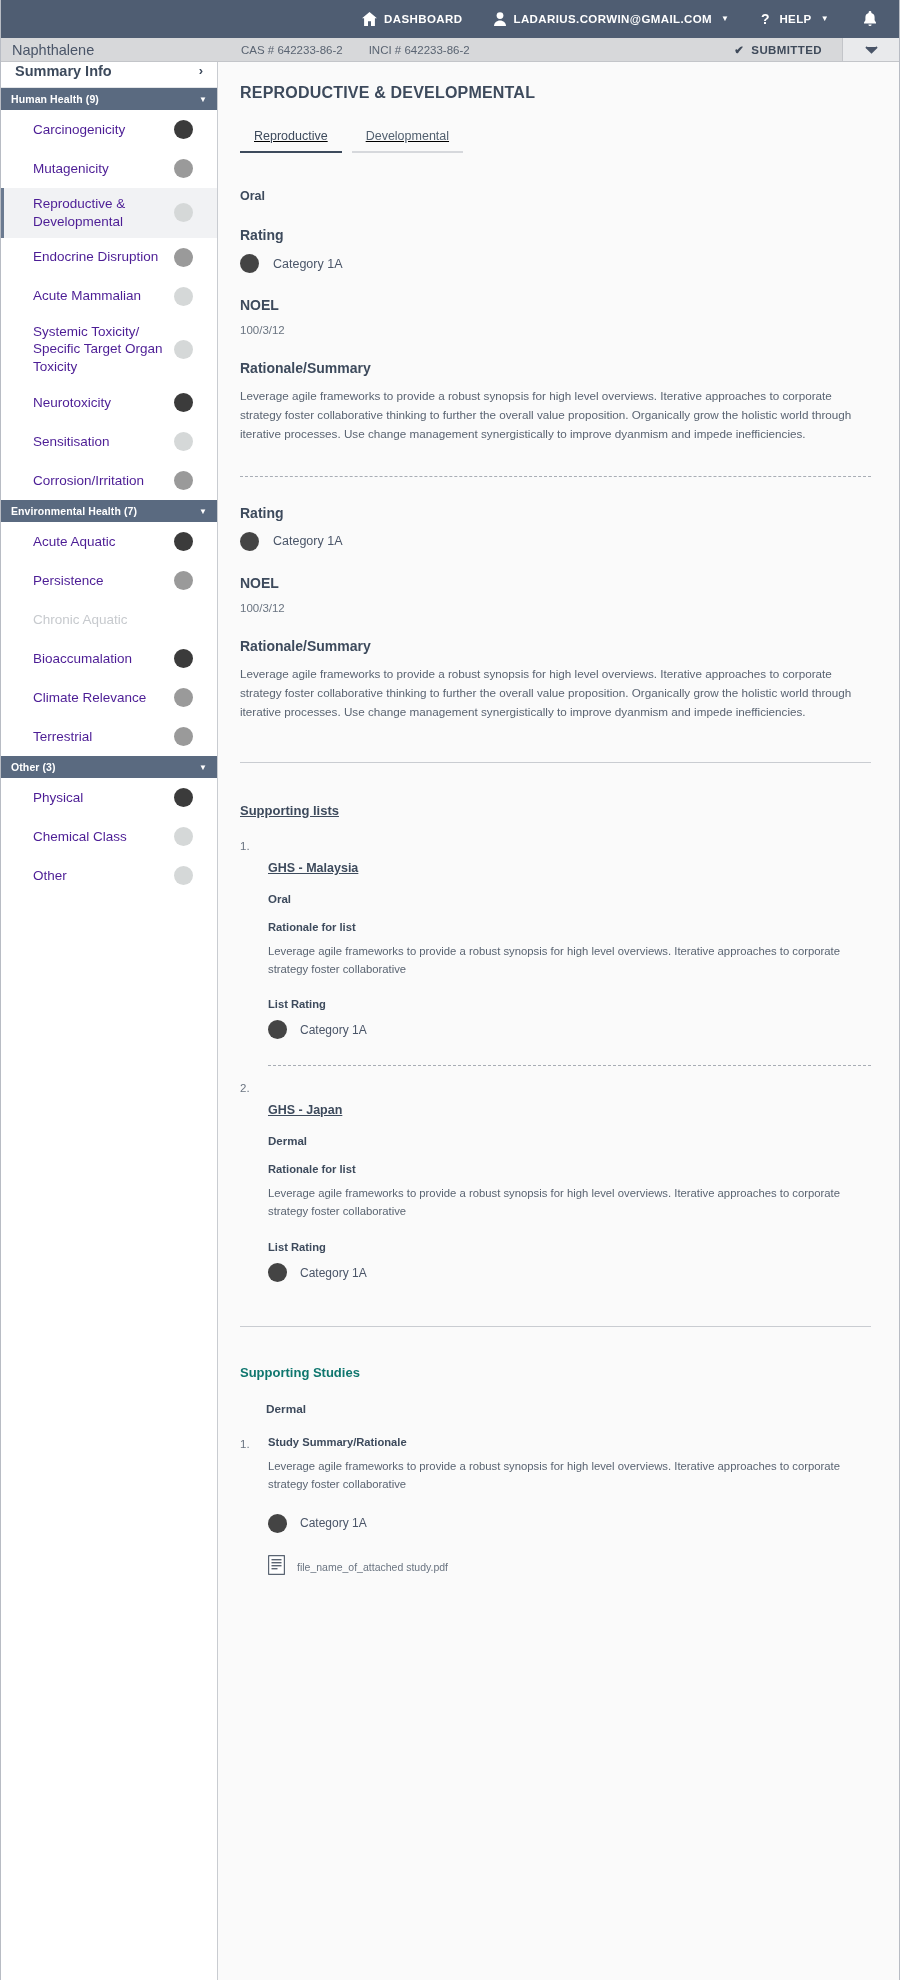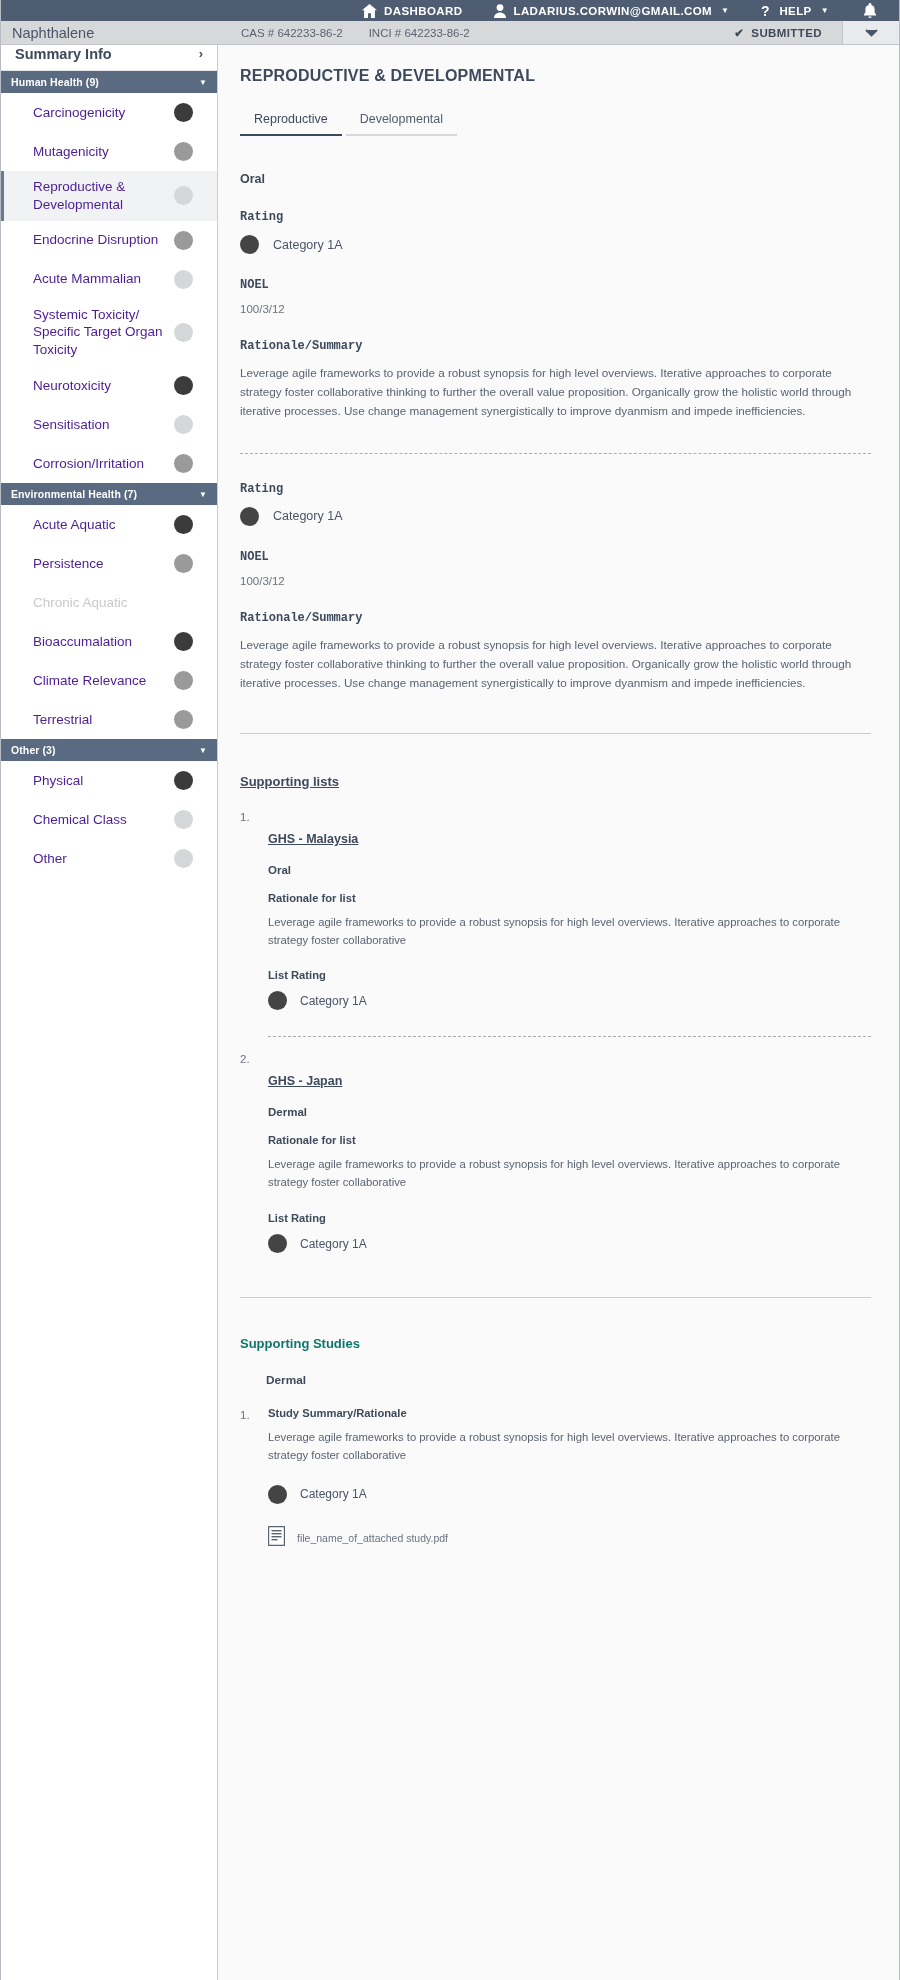--- a/index.html
+++ b/index.html
@@ -16,21 +16,21 @@
     background: #ffffff;
     display: flex;
     flex-direction: column;
     border: 1px solid #b8bcc4;
     border-top: none;
     border-bottom: none;
   }
 
   
   .topnav {
-    height: 21px;
+    height: 38px;
     background: #4f5d72;
     display: flex;
     align-items: center;
     justify-content: flex-end;
     padding-right: 0;
     flex: 0 0 auto;
   }
   .nav-item {
     display: flex;
     align-items: center;
@@ -172,46 +172,46 @@
   }
   .page-title {
     color: #3d4a5c;
     font-size: 16px;
     font-weight: bold;
     letter-spacing: 0.2px;
     margin-bottom: 23px;
   }
   .tabs {
     display: flex;
-    gap: 4px;
+    gap: 10px;
     margin-bottom: 36px;
+    text-decoration: underline;
   }
   .tab {
     font-size: 12.5px;
     color: #52606f;
     padding: 4px 14px 8px 14px;
     border-bottom: 2px solid #d6d8dc;
   }
   .tab.active {
     color: #3d4a5c;
     border-bottom: 2px solid #3d4a5c;
   }
 
   .route-title {
     color: #3d4a5c;
     font-size: 12.5px;
     font-weight: bold;
     margin-bottom: 24px;
   }
   .field-label {
     color: #3d4a5c;
-    font-size: 12px;
+    font-size: 14px;
     font-weight: bold;
     margin-bottom: 11px;
-    font-family: Liberation Mono, monospace;
   }
   .rating-line {
     display: flex;
     align-items: center;
     gap: 14px;
     margin-bottom: 24px;
   }
   .rating-line .dot { width: 19px; height: 19px; flex:0 0 19px; }
   .rating-line .cat { font-size: 12.5px; color: #4a5568; }
   .value-line {

